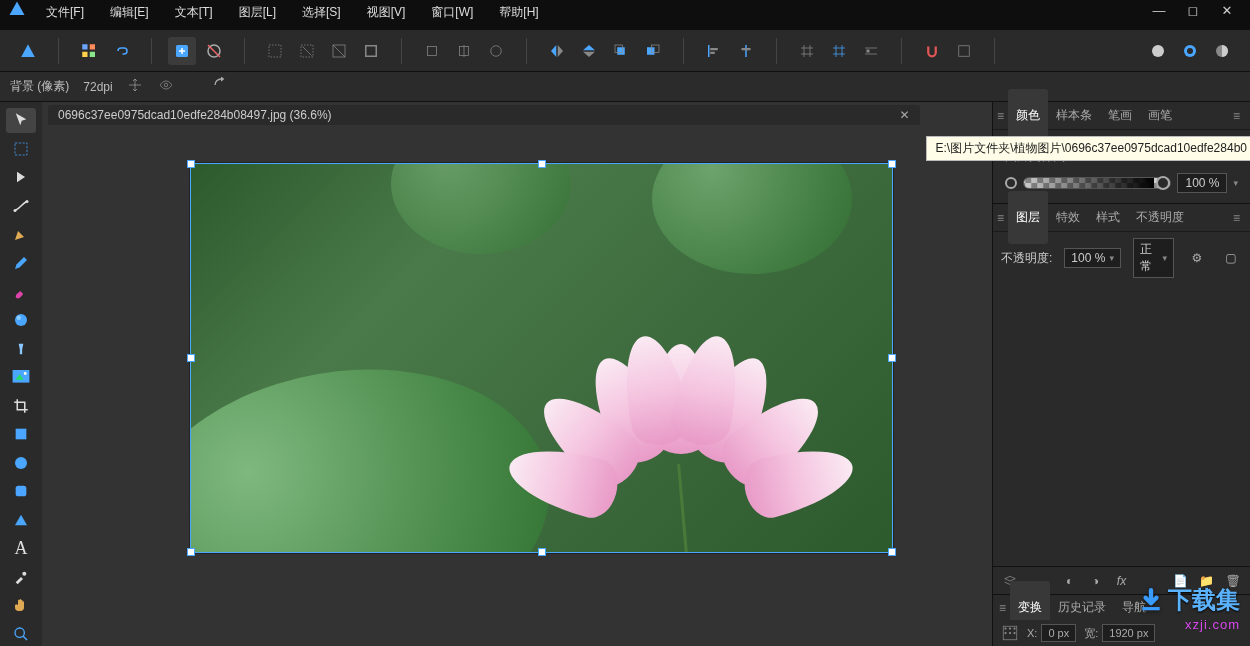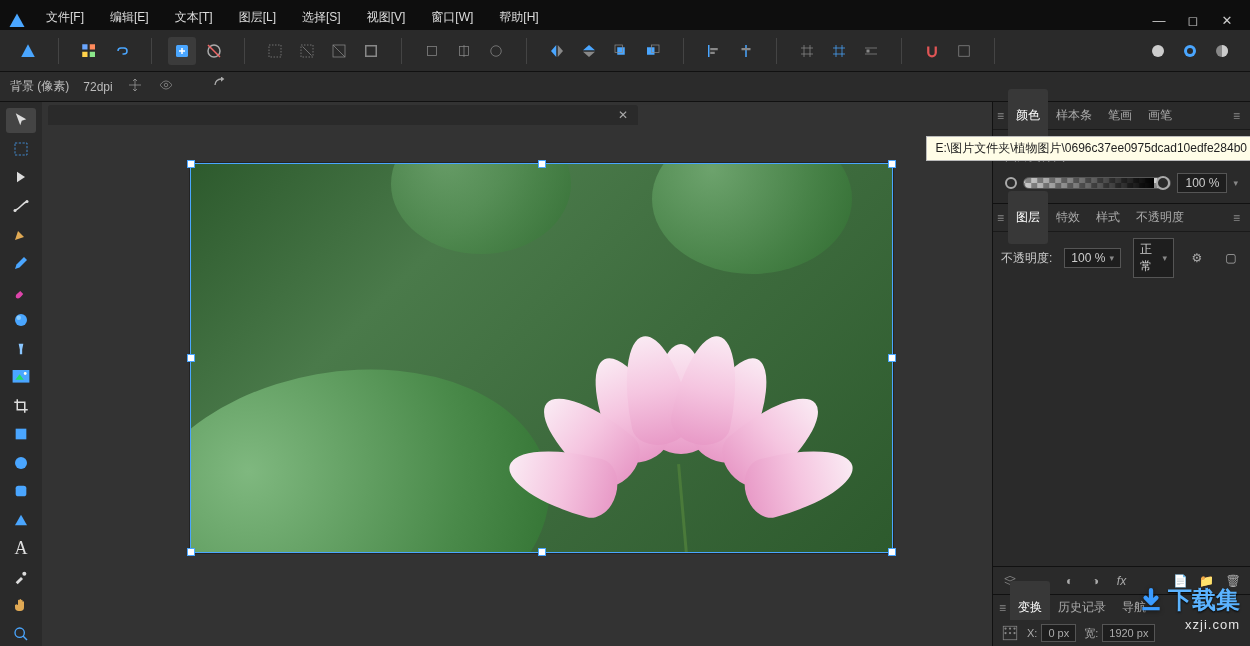--- a/index.html
+++ b/index.html
@@ -1,17 +1,17 @@
 <!DOCTYPE html>
 <html><head>
 <meta charset="utf-8">
 <style>
 * { margin: 0; padding: 0; box-sizing: border-box; font-family: "Microsoft YaHei", sans-serif; user-select: none; }
 body { width: 1250px; height: 646px; background: #1a1a1a; color: #ccc; overflow: hidden; font-size: 12px; }
-.titlebar { height: 30px; background: #0e0e0e; display: flex; align-items: flex-end; padding: 0 8px; }
+.titlebar { height: 30px; background: #0e0e0e; display: flex; align-items: flex-start; padding: 0 8px; }
 .logo { width:18px; height:18px; margin-right:10px; }
 .menu { display:flex; gap: 6px; }
 .menu-item { padding: 4px 10px; font-size: 12px; color:#ddd; cursor:pointer; }
 .window-controls { margin-left:auto; display:flex; gap:4px; }
 .win-btn { width:30px; height:20px; display:flex; align-items:center; justify-content:center; color:#ccc; font-size:13px;}
 .toolbar { height: 42px; background: #2a2a2a; display:flex; align-items:center; padding: 0 8px; gap: 6px; border-bottom:1px solid #111;}
 .tool-group { display:flex; align-items:center; gap:4px; padding: 0 6px; }
 .tool-sep { width:1px; height:26px; background:#444; margin:0 4px;}
 .tool-btn { width:28px; height:28px; display:flex; align-items:center; justify-content:center; border-radius:3px; }
 .tool-btn.active { background: #3b3b3b; }
@@ -67,21 +67,21 @@
 .dd-arrow { font-size:9px; color:#888;}
 .layer-row { background:#3d6aa8; padding:6px 8px; display:flex; align-items:center; gap:8px; color:#fff;}
 .layer-thumb { width:32px; height:24px; background:linear-gradient(135deg,#4a7a4a,#e89ac7); border:1px solid #222;}
 .layer-footer { margin-top:auto; height:28px; display:flex; align-items:center; padding:0 6px; gap:4px; border-top:1px solid #111; background:#2a2a2a;}
 .lf-btn { width:22px; height:22px; display:flex; align-items:center; justify-content:center; color:#aaa;}
 .transform-tabs { height:26px; display:flex; align-items:center; padding:0 6px; border-top:1px solid #111; background:#2a2a2a;}
 .transform-inputs { display:flex; align-items:center; padding:4px 8px; gap:8px; background:#2a2a2a;}
 .t-field { display:flex; align-items:center; gap:4px; font-size:11px; color:#aaa;}
 .watermark { position:absolute; right:10px; bottom:30px; font-size:24px; font-weight:bold; color:#5bb3ff; display:flex; align-items:center; gap:4px; text-shadow:0 1px 2px #000;}
 .watermark svg { filter:drop-shadow(0 1px 2px rgba(0,0,0,.5));}
-.wm-sub { position:absolute; right:10px; bottom:14px; font-size:13px; color:#e5e5e5; letter-spacing:1px;}
+.wm-sub { position:absolute; right:10px; bottom:14px; font-size:13px; color:#d946ef; letter-spacing:1px;}
 .lock-chk { margin-left:auto; display:flex; align-items:center; gap:4px;}
 </style>
 </head>
 <body>
 
 <div class="titlebar">
   <svg class="logo" viewBox="0 0 24 24">
       <polygon points="12,2 22,20 2,20" fill="#4aa6ff"></polygon>
     </svg>
   <div class="menu">
@@ -399,20 +399,21 @@
         <svg width="16" height="16" viewBox="0 0 24 24">
           <circle cx="10" cy="10" r="7" fill="none" stroke="#4aa6ff" stroke-width="2"></circle>
           <path d="M15 15l6 6" stroke="#4aa6ff" stroke-width="2"></path>
         </svg>
       </div>
   </div>
 
   <div class="canvas-wrap">
     <div class="tabbar">
       <div class="tab">
+        <span>0696c37ee0975dcad10edfe284b08497.jpg (36.6%)</span>
         <span class="tab-close">✕</span>
       </div>
     </div>
     <div class="canvas-area">
       <div class="image-box">
         <div class="lotus-img">
           <div class="leaf leaf2"></div>
           <div class="leaf leaf3"></div>
           <div class="leaf leaf1"></div>
           <div class="stem"></div>

